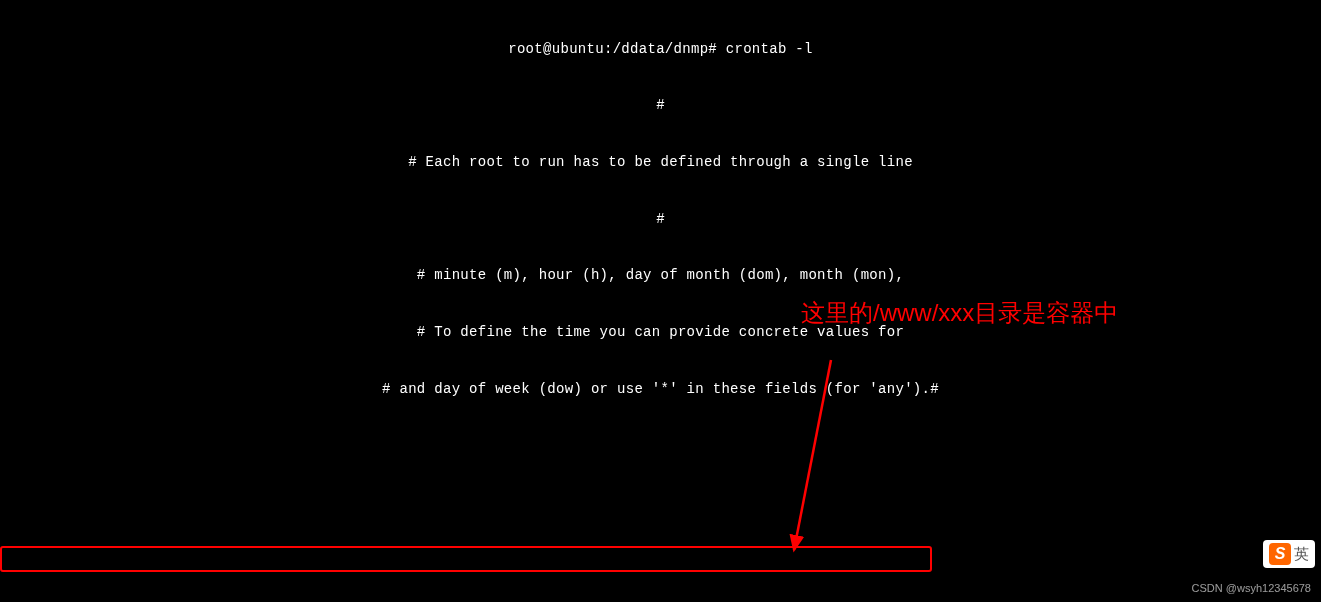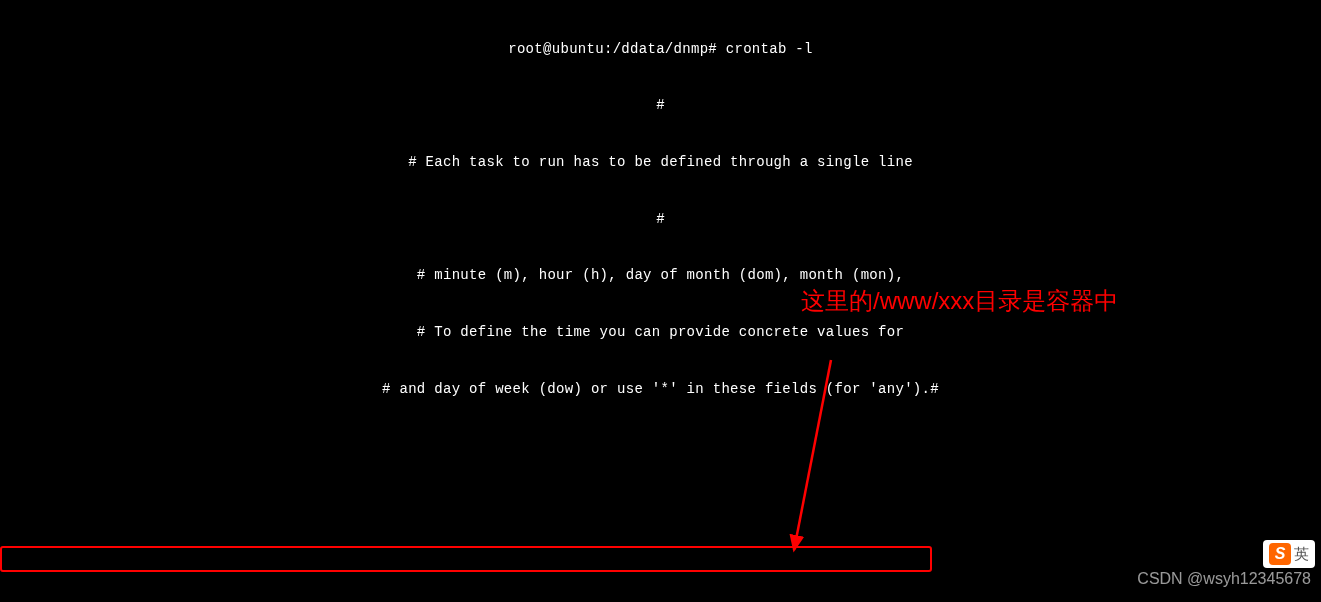--- a/index.html
+++ b/index.html
@@ -33,21 +33,21 @@
       left: 0px;
       top: 546px;
       width: 932px;
       height: 26px;
       pointer-events: none;
       border-radius: 3px;
     }
     .annotation {
       position: absolute;
       right: 40px;
-      top: 284px;
+      top: 296px;
       color: #ff0000;
       font-family: "Microsoft YaHei", SimSun, sans-serif;
       font-size: 24px;
       line-height: 1.4;
       width: 480px;
     }
     .arrow {
       position: absolute;
       right: 475px;
       top: 355px;
@@ -82,33 +82,33 @@
       margin-right: 3px;
     }
     .ime-lang {
       color: #555;
       font-family: "Microsoft YaHei", SimSun, sans-serif;
       font-size: 15px;
     }
     .watermark {
       position: absolute;
       right: 10px;
-      bottom: 12px;
+      bottom: 6px;
       font-family: Arial, sans-serif;
-      font-size: 16px;
+      font-size: 11px;
       color: rgba(255,255,255,0.6);
     }
   </style>
 </head>
 <body>
 
 <div class="terminal">
   <span class="line">root@ubuntu:/ddata/dnmp# crontab -l</span>
   <span class="line">#</span>
-  <span class="line"># Each task to run has to be defined through a single line</span>
+  <span class="line"># Each root to run has to be defined through a single line</span>
   <span class="line">#</span>
   <span class="line"># minute (m), hour (h), day of month (dom), month (mon),</span>
   <span class="line"># To define the time you can provide concrete values for</span>
   <span class="line"># and day of week (dow) or use '*' in these fields (for 'any').#</span>
   
   
   
   
   
   

